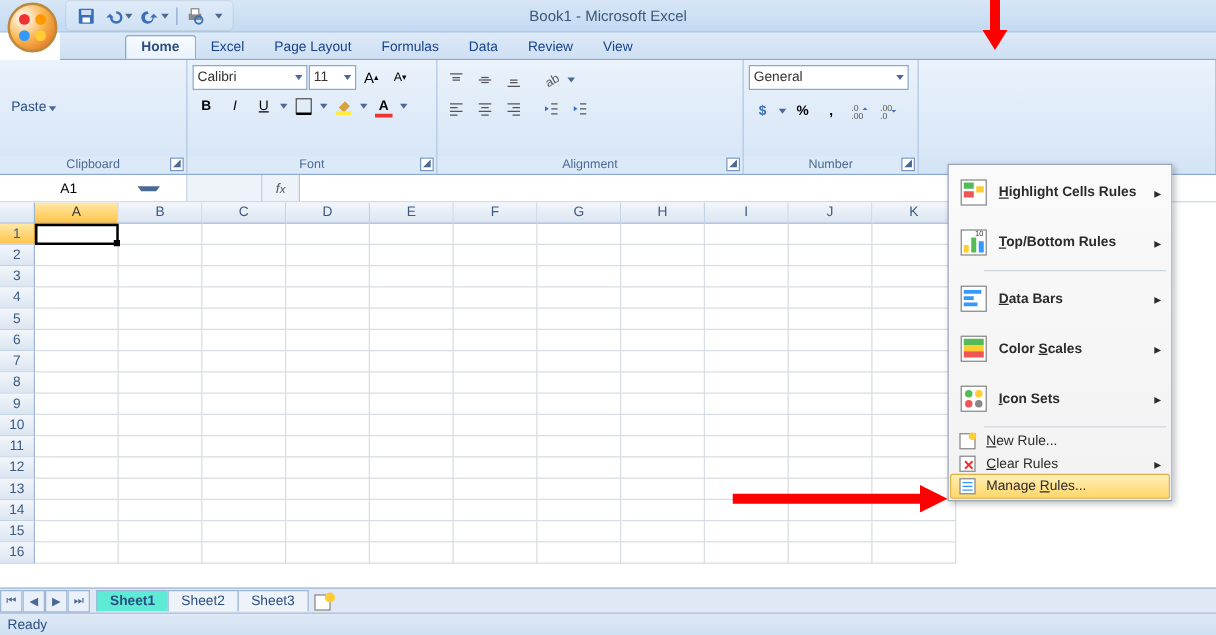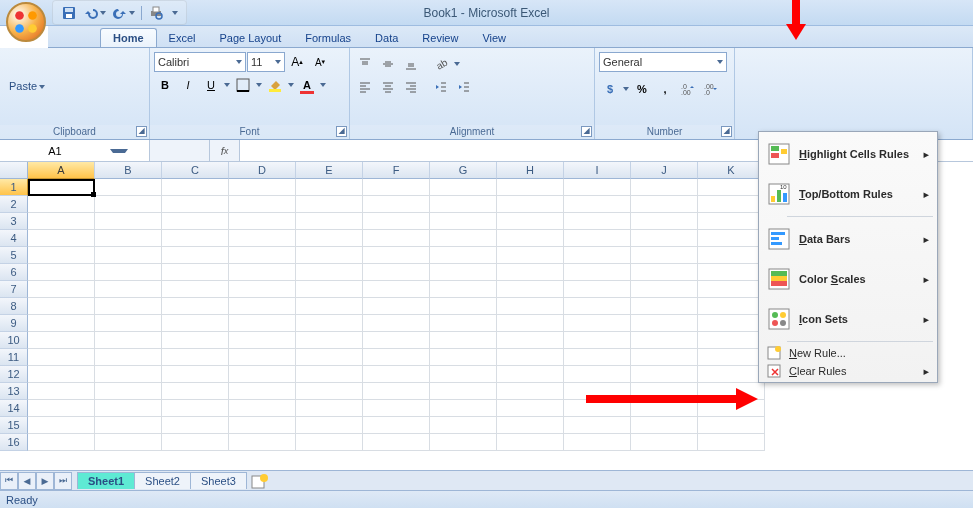--- a/index.html
+++ b/index.html
@@ -690,20 +690,31 @@
   <div class="cf-item small">
     <span class="cf-icon small" style="position:absolute;left:5px;">
         <svg class="i16" viewBox="0 0 16 16">
           <rect x="2" y="2" width="12" height="12" fill="#fff" stroke="#888"></rect>
           <path d="M6 6l6 6M12 6l-6 6" stroke="#e33" stroke-width="1.5"></path>
         </svg>
       </span>
     <span><u>C</u>lear Rules</span>
     <span class="sub">▸</span>
   </div>
+  <div class="cf-item small highlight">
+    <span class="cf-icon small" style="position:absolute;left:5px;">
+        <svg class="i16" viewBox="0 0 16 16">
+          <rect x="2" y="2" width="12" height="12" fill="#fff" stroke="#888"></rect>
+          <line x1="4" y1="5" x2="12" y2="5" stroke="#39f"></line>
+          <line x1="4" y1="8" x2="12" y2="8" stroke="#39f"></line>
+          <line x1="4" y1="11" x2="12" y2="11" stroke="#39f"></line>
+        </svg>
+      </span>
+    <span>Manage <u>R</u>ules...</span>
+  </div>
 </div>
 
 <div class="sheet-bar">
   <div class="sheet-nav">
     <button>⏮</button>
     <button>◀</button>
     <button>▶</button>
     <button>⏭</button>
   </div>
   <div style="width:6px"></div>

